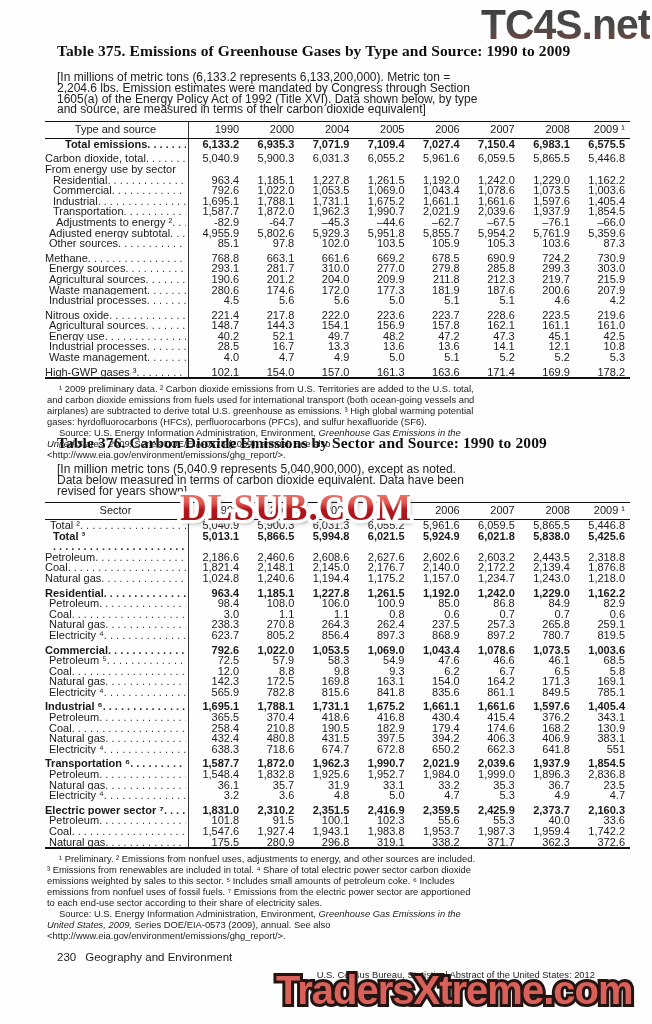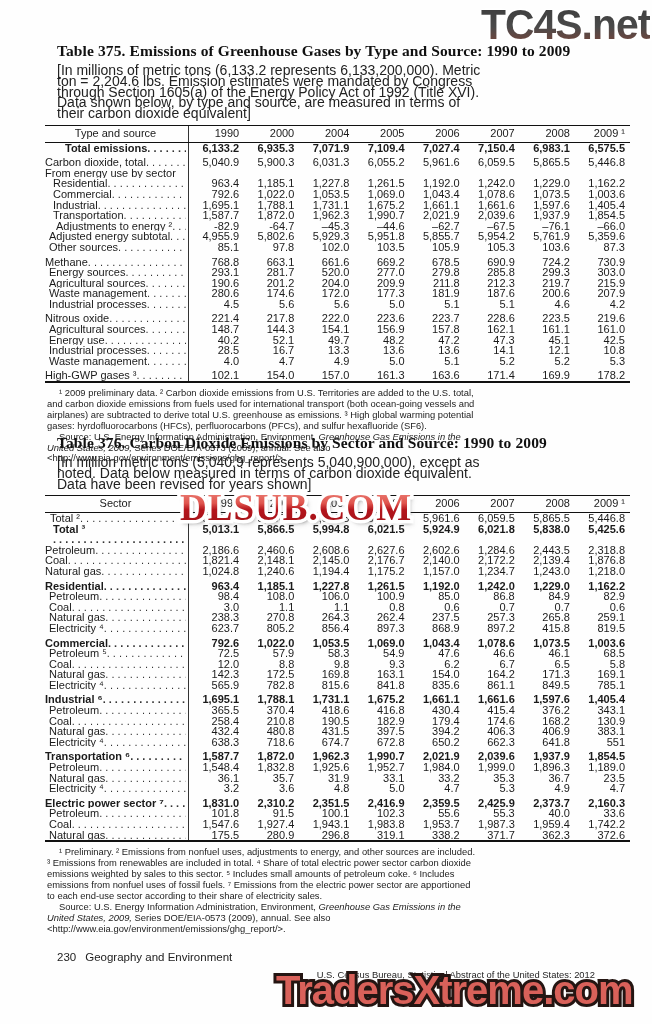--- a/index.html
+++ b/index.html
@@ -3,21 +3,21 @@
 <meta charset="utf-8">
 <style>
   html,body{margin:0;padding:0;background:#e8e8e8;}
   .page{position:relative;width:652px;height:1024px;background:#fefefe;margin:0 auto;overflow:hidden;
         font-family:"Liberation Sans","DejaVu Sans",sans-serif;color:#1a1a1a;}
 
   
   .block{position:absolute;left:45px;width:585px;}
   h1.tbl-title{font-family:"Liberation Serif","DejaVu Serif",serif;font-weight:bold;
                font-size:15.5px;margin:0 0 4px 12px;color:#111;letter-spacing:.1px;}
-  p.note{font-size:14px;line-height:10.8px;margin:5px 0 6px 12px;width:424px;color:#222;}
+  p.note{font-size:12px;line-height:10.8px;margin:12px 0 6px 12px;width:424px;color:#222;}
   .tbl{border-top:1.5px solid #111;border-bottom:2px solid #111;font-size:11px;}
   .tr{display:flex;line-height:10.6px;}
   .tr.gap > .td{padding-top:4px;}
   .tr.bold{font-weight:bold;}
   .td{box-sizing:border-box;}
   .td.lab{width:144px;border-right:1px solid #333;display:flex;align-items:baseline;
           overflow:hidden;padding-right:2px;}
   .lbl{white-space:nowrap;}
   .dots{flex:1;overflow:hidden;white-space:nowrap;color:#333;}
   .dots::before{content:" .\00a0.\00a0.\00a0.\00a0.\00a0.\00a0.\00a0.\00a0.\00a0.\00a0.\00a0.\00a0.\00a0.\00a0.\00a0.\00a0.\00a0.\00a0.\00a0.\00a0.\00a0.\00a0.\00a0.\00a0.\00a0.";}
@@ -240,21 +240,21 @@
           <div class="td val">724.2</div>
           <div class="td val">730.9</div>
         </div>
         <div class="tr">
           <div class="td lab" style="padding-left: 4px;">
             <span class="lbl">Energy sources</span>
             <span class="dots"></span>
           </div>
           <div class="td val">293.1</div>
           <div class="td val">281.7</div>
-          <div class="td val">520.0</div>
+          <div class="td val">310.0</div>
           <div class="td val">277.0</div>
           <div class="td val">279.8</div>
           <div class="td val">285.8</div>
           <div class="td val">299.3</div>
           <div class="td val">303.0</div>
         </div>
         <div class="tr">
           <div class="td lab" style="padding-left: 4px;">
             <span class="lbl">Agricultural sources</span>
             <span class="dots"></span>
@@ -433,21 +433,21 @@
         <div class="tr">
           <div class="td lab" style="padding-left: 0px;">
             <span class="lbl">Petroleum</span>
             <span class="dots"></span>
           </div>
           <div class="td val">2,186.6</div>
           <div class="td val">2,460.6</div>
           <div class="td val">2,608.6</div>
           <div class="td val">2,627.6</div>
           <div class="td val">2,602.6</div>
-          <div class="td val">1,284.6</div>
+          <div class="td val">2,603.2</div>
           <div class="td val">2,443.5</div>
           <div class="td val">2,318.8</div>
         </div>
         <div class="tr">
           <div class="td lab" style="padding-left: 0px;">
             <span class="lbl">Coal</span>
             <span class="dots"></span>
           </div>
           <div class="td val">1,821.4</div>
           <div class="td val">2,148.1</div>
@@ -532,21 +532,21 @@
           <div class="td lab" style="padding-left: 4px;">
             <span class="lbl">Electricity ⁴</span>
             <span class="dots"></span>
           </div>
           <div class="td val">623.7</div>
           <div class="td val">805.2</div>
           <div class="td val">856.4</div>
           <div class="td val">897.3</div>
           <div class="td val">868.9</div>
           <div class="td val">897.2</div>
-          <div class="td val">415.8</div>
+          <div class="td val">780.7</div>
           <div class="td val">819.5</div>
         </div>
         <div class="tr bold gap">
           <div class="td lab" style="padding-left: 0px;">
             <span class="lbl">Commercial</span>
             <span class="dots"></span>
           </div>
           <div class="td val">792.6</div>
           <div class="td val">1,022.0</div>
           <div class="td val">1,053.5</div>
@@ -701,21 +701,21 @@
             <span class="lbl">Petroleum</span>
             <span class="dots"></span>
           </div>
           <div class="td val">1,548.4</div>
           <div class="td val">1,832.8</div>
           <div class="td val">1,925.6</div>
           <div class="td val">1,952.7</div>
           <div class="td val">1,984.0</div>
           <div class="td val">1,999.0</div>
           <div class="td val">1,896.3</div>
-          <div class="td val">1,189.0</div>
+          <div class="td val">2,836.8</div>
         </div>
         <div class="tr">
           <div class="td lab" style="padding-left: 4px;">
             <span class="lbl">Natural gas</span>
             <span class="dots"></span>
           </div>
           <div class="td val">36.1</div>
           <div class="td val">35.7</div>
           <div class="td val">31.9</div>
           <div class="td val">33.1</div>

